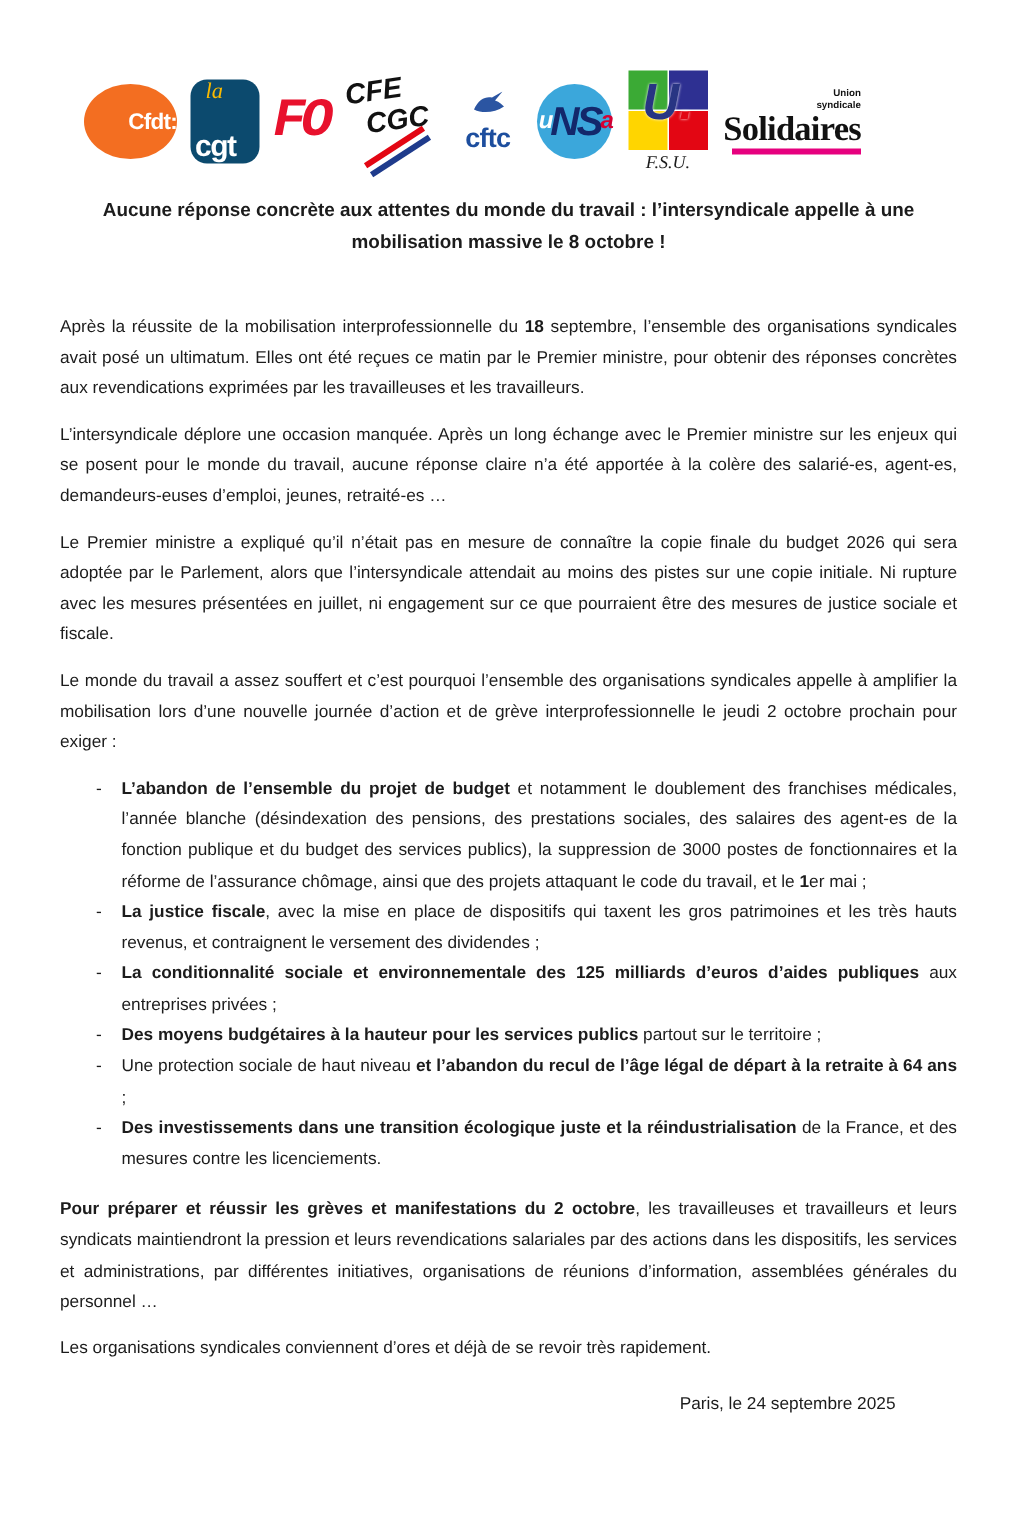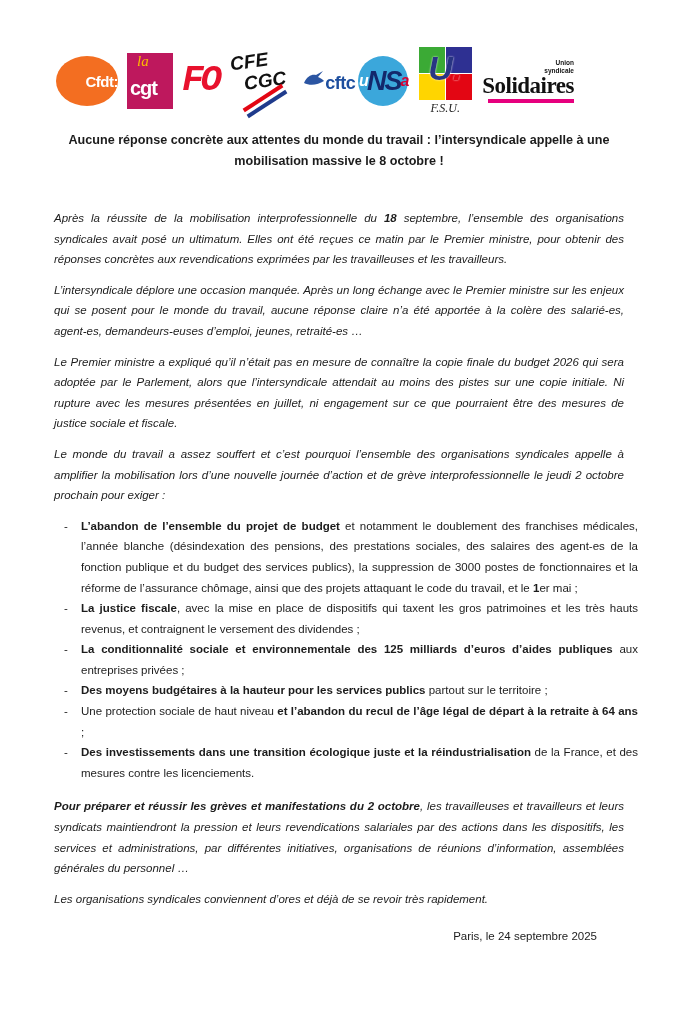--- a/index.html
+++ b/index.html
@@ -22,34 +22,34 @@
     width:62px;height:50px;border-radius:50%;
     display:flex;align-items:center;justify-content:flex-end;
     color:#fff;font-weight:bold;font-size:15px;letter-spacing:-0.5px;
   }
   .cgt-box{width:46px;height:56px;position:relative;color:#fff;}
   .cgt-la{
     position:absolute;top:1px;left:10px;
     font-family:"Liberation Serif",serif;font-style:italic;font-size:15px;line-height:1;
   }
   .cgt-label{
-    position:absolute;bottom:11px;left:3px;
+    position:absolute;bottom:1px;left:3px;
     font-weight:bold;font-size:20px;letter-spacing:-1px;line-height:1;
   }
   .fo-text{
     font-size:36px;font-weight:bold;font-style:italic;
     line-height:1;letter-spacing:-3px;font-family:Liberation Mono, monospace;
   }
   .cfecgc{width:64px;height:62px;position:relative;font-style:italic;font-weight:bold;}
   .cfecgc .l1{position:absolute;top:2px;left:2px;font-size:19px;line-height:1;transform:rotate(-8deg);}
   .cfecgc .l2{position:absolute;top:21px;left:16px;font-size:19px;line-height:1;transform:rotate(-8deg);}
   .cfecgc .stripe{position:absolute;width:46px;height:4px;transform:rotate(-33deg);}
   .cfecgc .stripe.red{top:46px;left:12px;}
   .cfecgc .stripe.blue{top:52px;left:16px;}
-  .cftc-logo{display:flex;flex-direction:row;align-items:flex-end;width:48px;}
+  .cftc-logo{display:flex;flex-direction:column;align-items:center;width:48px;}
   .cftc-label{font-weight:bold;font-size:18px;letter-spacing:-0.5px;line-height:1;}
   .unsa-circle{
     width:50px;height:50px;border-radius:50%;
     display:flex;align-items:center;justify-content:center;
     letter-spacing:-2px;font-style:italic;
   }
   .unsa-circle .u{color:#fff;font-size:16px;font-weight:bold;}
   .unsa-circle .ns{font-size:27px;font-weight:bold;}
   .unsa-circle .a{font-size:16px;font-weight:bold;}
   .fsu{position:relative;width:56px;text-align:center;}
@@ -71,39 +71,39 @@
     margin:16px 50px 0;
     text-align:center;
     font-size:12.6px;font-weight:bold;line-height:21px;
   }
   
   .body{
     margin:36px 40px 0;
     font-size:11.5px;line-height:20.6px;
     text-align:justify;
   }
-  .body p{margin:0 14px 10px;font-style:italic;}
+  .body p{margin:0 0 10px;}
   .demands{list-style:none;margin:5px 0 13px;padding:0 0 0 24px;}
   .demand{display:flex;}
   .dash{flex:0 0 17px;}
   .demand-text{flex:1;text-align:justify;}
   .dateline{text-align:right;padding-right:41px;margin-top:17px;}
 </style>
 </head>
 <body>
 
 <div class="page">
 
   <header class="logos">
 
     <div class="logo cfdt-ellipse" style="background-color: rgb(243, 110, 33);">
       <span>Cfdt:</span>
     </div>
 
-    <div class="logo cgt-box" style="background-color: #be185d;">
+    <div class="logo cgt-box" style="background-color: #0c4a6e; border-radius: 11px;">
       <span class="cgt-la" style="color: rgb(251, 186, 0);">la</span>
       <span class="cgt-label">cgt</span>
     </div>
 
     <div class="logo fo-text" style="color: rgb(232, 17, 45);">
       <span>FO</span>
     </div>
 
     <div class="logo cfecgc" style="color: rgb(17, 17, 17);">
       <span class="l1">CFE</span>

